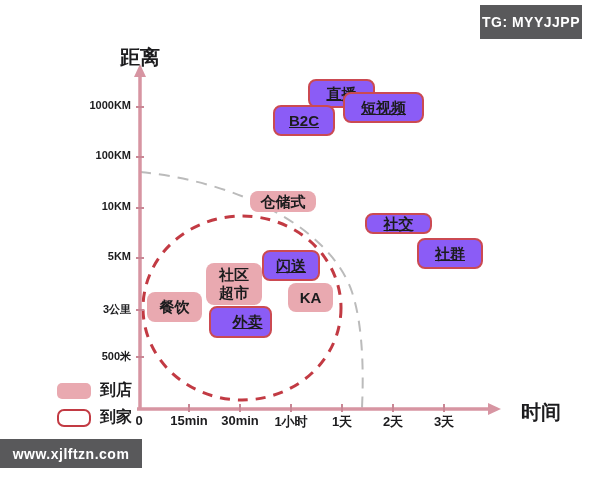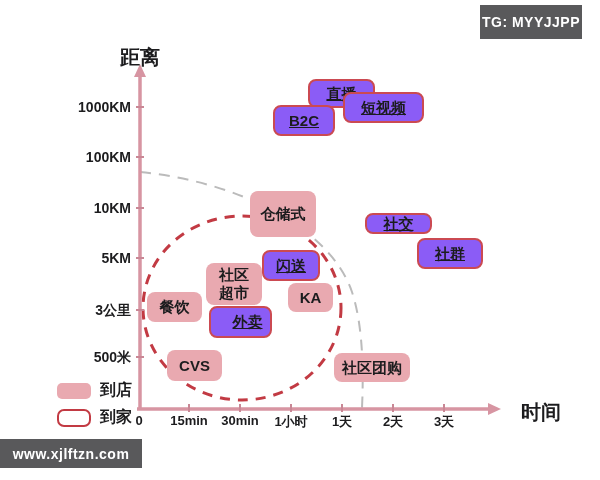--- a/index.html
+++ b/index.html
@@ -9,21 +9,21 @@
   }
   #plot-svg{position:absolute;left:0;top:0;z-index:1;}
   .pt{
     position:absolute;display:flex;align-items:center;justify-content:center;
     font-size:15px;font-weight:700;color:#1c1c1e;border-radius:8px;
     white-space:pre-line;text-align:center;line-height:1.2;box-sizing:border-box;z-index:3;
   }
   .pt.store{background:#e9a9b0;}
   .pt.home{background:#8b5cf6;border:2.5px solid #cb4a52;border-radius:8px;text-decoration:underline;}
   .axis-label{position:absolute;font-size:20px;font-weight:700;z-index:2;}
-  .ytick{position:absolute;width:62px;text-align:right;font-size:14px;font-weight:600;z-index:2;}
+  .ytick{position:absolute;width:62px;text-align:right;font-size:11px;font-weight:600;z-index:2;}
   .xtick{position:absolute;width:60px;text-align:center;font-size:13px;font-weight:600;z-index:2;}
   .badge{
     position:absolute;background:#59595b;color:#ffffff;font-weight:700;font-size:14px;
     display:flex;align-items:center;justify-content:center;letter-spacing:.5px;z-index:4;
   }
   .legend-row{position:absolute;display:flex;align-items:center;z-index:3;}
   .swatch-store{width:34px;height:16px;background:#e9a9b0;border-radius:5px;}
   .swatch-home{width:34px;height:18px;background:#fff;border:2.5px solid #c23a43;border-radius:7px;box-sizing:border-box;}
   .legend-text{margin-left:9px;font-size:16px;font-weight:700;}
 </style>
@@ -80,31 +80,29 @@
   <div class="xtick" style="left:159px;top:413px;">15min</div>
   <div class="xtick" style="left:210px;top:413px;">30min</div>
   <div class="xtick" style="left:261px;top:413px;">1小时</div>
   <div class="xtick" style="left:312px;top:413px;">1天</div>
   <div class="xtick" style="left:363px;top:413px;">2天</div>
   <div class="xtick" style="left:414px;top:413px;">3天</div>
 
   <div class="pt home" style="left: 308px; top: 79px; width: 67px; height: 29px;">直播</div>
   <div class="pt home" style="left: 273px; top: 105px; width: 62px; height: 31px;">B2C</div>
   <div class="pt home" style="left: 343px; top: 92px; width: 81px; height: 31px;">短视频</div>
-  <div class="pt store" style="left: 250px; top: 191px; width: 66px; height: 46px; text-align: right;">仓储式</div>
+  <div class="pt store" style="left: 250px; top: 191px; width: 66px; height: 21px; text-align: right;">仓储式</div>
   <div class="pt home" style="left: 365px; top: 213px; width: 67px; height: 21px;">社交</div>
   <div class="pt home" style="left: 417px; top: 238px; width: 66px; height: 31px;">社群</div>
   <div class="pt home" style="left: 262px; top: 250px; width: 58px; height: 31px;">闪送</div>
   <div class="pt store" style="left: 206px; top: 263px; width: 56px; height: 42px;">社区
 超市</div>
   <div class="pt store" style="left: 147px; top: 292px; width: 55px; height: 30px;">餐饮</div>
   <div class="pt store" style="left: 288px; top: 283px; width: 45px; height: 29px;">KA</div>
   <div class="pt home" style="left: 209px; top: 306px; width: 63px; height: 32px; padding-left: 14px;">外卖</div>
-  <div class="pt store" style="left: 167px; top: 350px; width: 55px; height: 31px;">CVS</div>
-  <div class="pt store" style="left: 334px; top: 353px; width: 76px; height: 29px;">社区团购</div>
 
   <div class="legend-row" style="left:57px;top:380px;">
     <span class="swatch-store"></span>
     <span class="legend-text">到店</span>
   </div>
   <div class="legend-row" style="left:57px;top:407px;">
     <span class="swatch-home"></span>
     <span class="legend-text">到家</span>
   </div>
 

